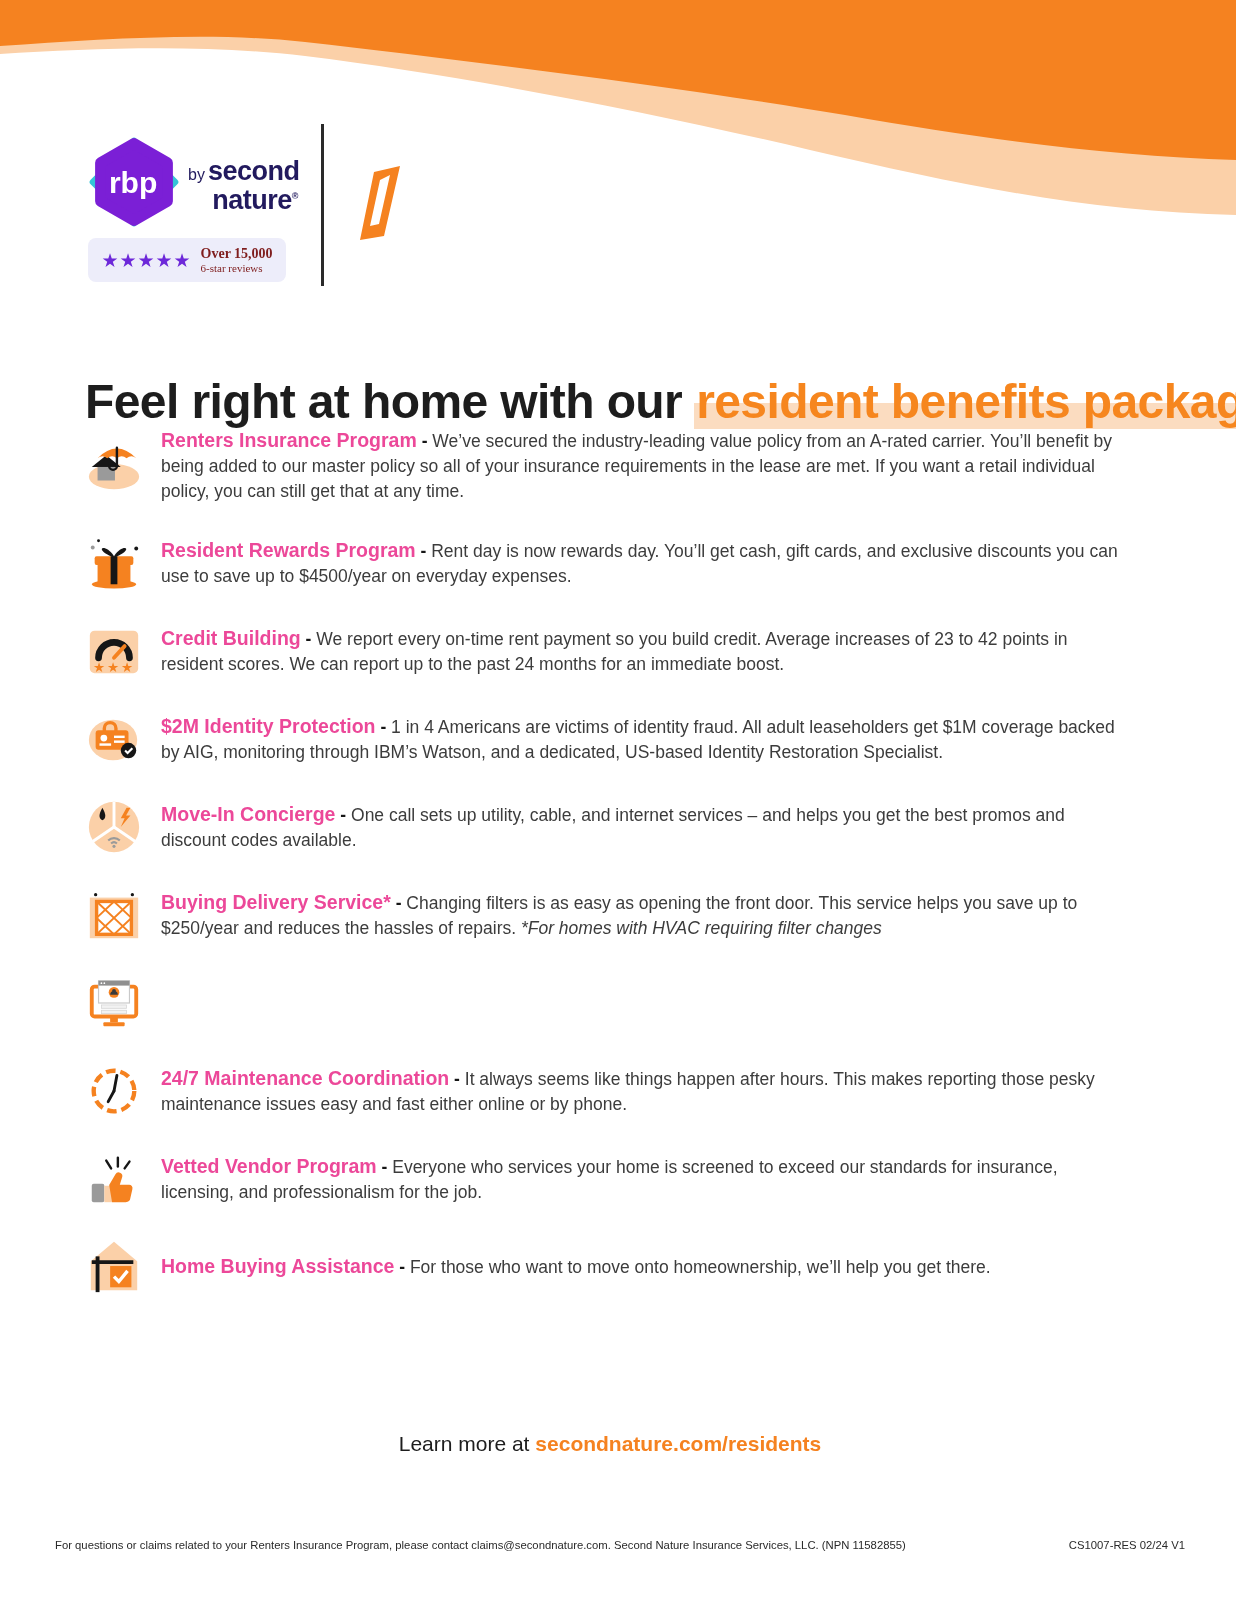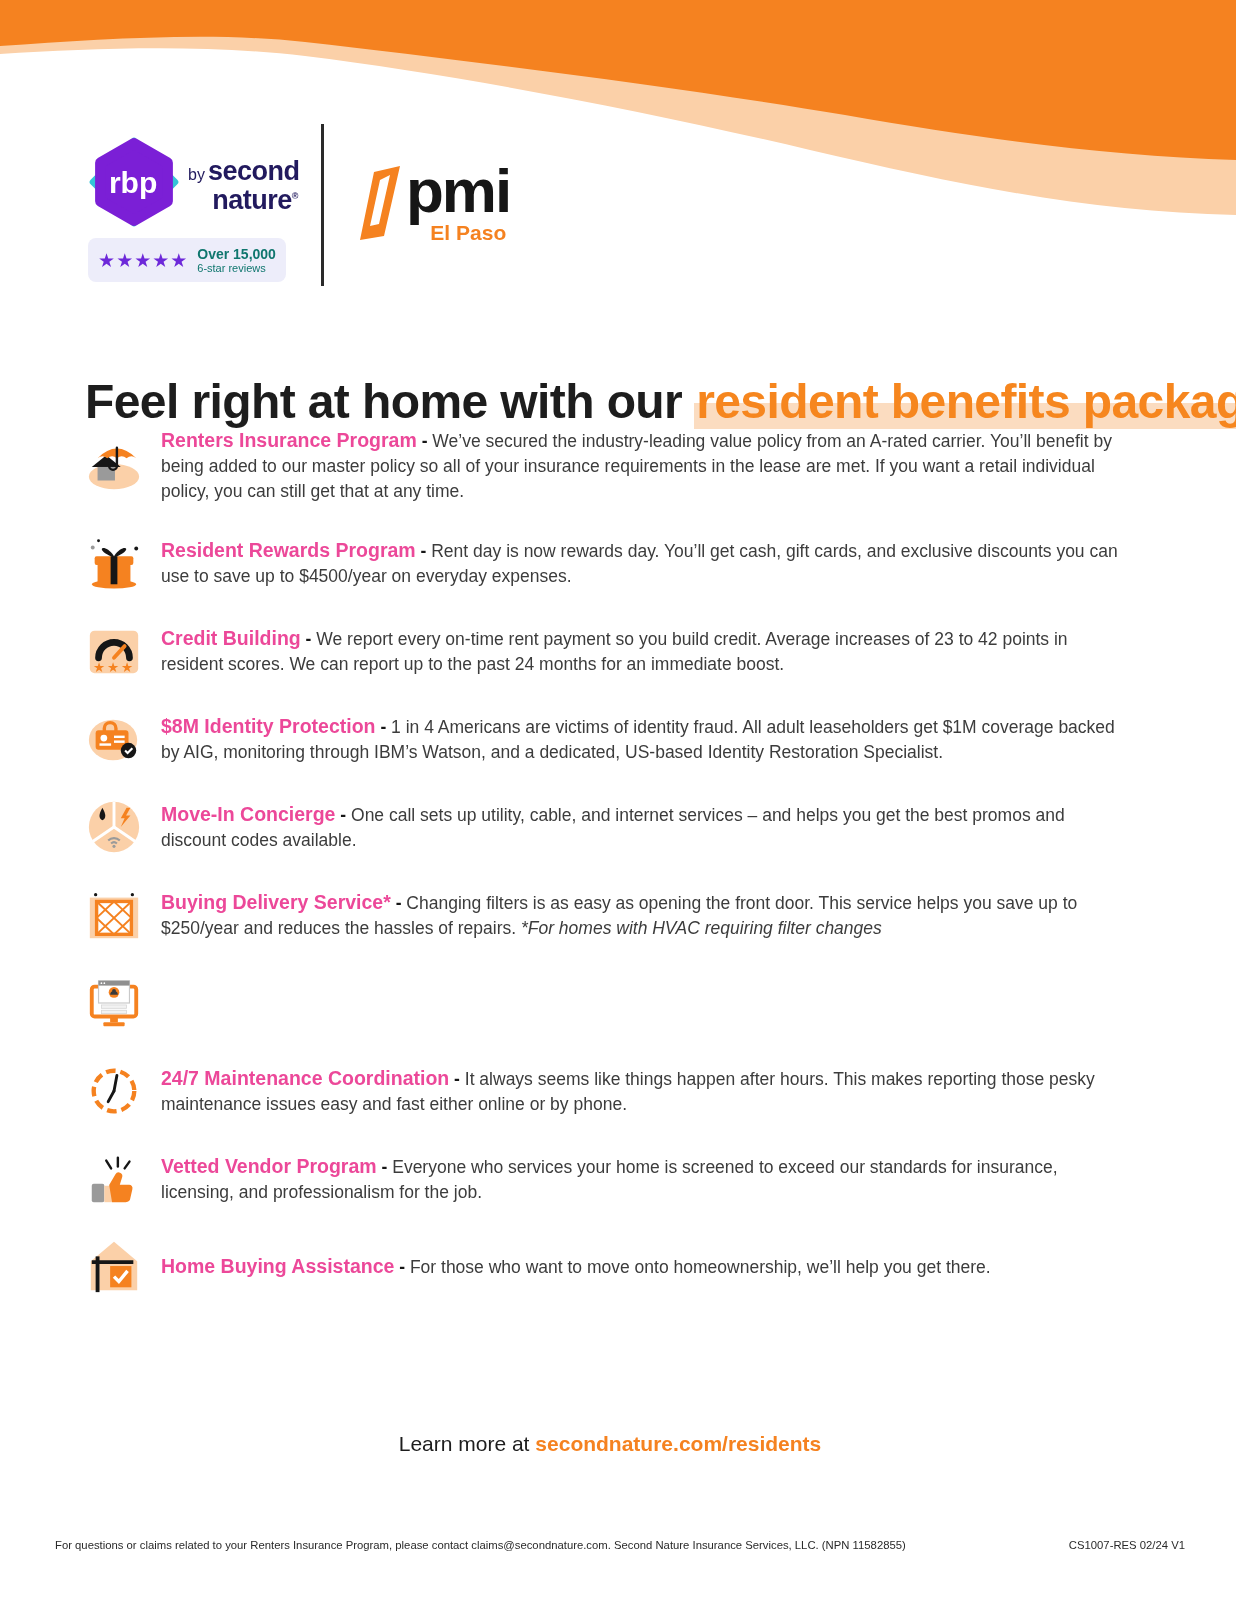--- a/index.html
+++ b/index.html
@@ -20,21 +20,21 @@
   .sn-line1 .by{font-size:16px;font-weight:400;margin-right:3px;}
   .sn-word{font-size:27px;font-weight:800;letter-spacing:-0.5px;}
   .sn-line2{text-align:right;font-size:27px;font-weight:800;letter-spacing:-0.5px;margin-top:2px;}
   .reg{font-size:9px;vertical-align:super;}
   .reviews-badge{
     position:absolute;left:88px;top:238px;width:198px;height:44px;
     background:#EDEDFA;border-radius:8px;
     display:flex;align-items:center;justify-content:center;gap:9px;
   }
   .stars{color:#6D28D9;font-size:19px;letter-spacing:1px;line-height:1;}
-  .reviews-text{color:#0f766e;line-height:1.15;}
+  .reviews-text{color:#7f1d1d;line-height:1.15;font-family:Liberation Serif, serif;}
   .reviews-count{font-size:14px;font-weight:700;}
   .reviews-label{font-size:11px;}
   .logo-divider{position:absolute;left:321px;top:124px;width:2.5px;height:162px;background:#2a2a2a;}
   .pmi-logo{position:absolute;left:356px;top:162px;display:flex;align-items:flex-start;}
   .pmi-mark{width:46px;height:76px;margin-top:4px;}
   .pmi-text{margin-left:4px;}
   .pmi-word{font-size:62px;font-weight:800;letter-spacing:-2px;color:#161616;line-height:0.95;}
   .pmi-loc{font-size:21px;font-weight:700;color:#F58220;text-align:right;margin-top:0px;padding-right:4px;}
   
   .headline{
@@ -99,24 +99,20 @@
       <div class="reviews-label">6-star reviews</div>
     </span>
   </div>
 
   <div class="logo-divider"></div>
 
   <div class="pmi-logo">
     <svg class="pmi-mark" viewBox="0 0 46 76">
       <path fill-rule="evenodd" fill="#F58220" d="M4,74 L18,6 L44,0 L28,70 Z  M14,60 L24,14 L34,9 L23,58 Z"></path>
     </svg>
-    <div class="pmi-text">
-      <div class="pmi-word">pmi</div>
-      <div class="pmi-loc">El Paso</div>
-    </div>
   </div>
 
   <h1 class="headline">
     <span class="prefix">Feel right at home with our</span><span class="hl">resident benefits package.</span>
   </h1>
 
   <div class="benefits">
 
     <div class="row">
       <div class="icon-wrap">
@@ -167,21 +163,21 @@
           <path d="M20,22 v-3 a6,6 0 0 1 12,0 v3" stroke="#F58220" stroke-width="3.5" fill="none"></path>
           <rect x="11" y="21" width="34" height="20" rx="3" fill="#F58220"></rect>
           <circle cx="19.5" cy="29" r="3.5" fill="#ffffff"></circle>
           <rect x="15" y="34.5" width="12" height="2.5" fill="#ffffff"></rect>
           <rect x="30" y="26.5" width="11" height="2.5" fill="#ffffff"></rect>
           <rect x="30" y="31.5" width="11" height="2.5" fill="#ffffff"></rect>
           <circle cx="45" cy="42" r="8" fill="#161616"></circle>
           <path d="M41.5,42 l2.5,2.5 l5,-5" stroke="#ffffff" stroke-width="2.2" fill="none"></path>
         </svg>
       </div>
-      <p class="btext"><strong>$8M Identity Protection</strong><span class="sep"> - </span><span>1 in 4 Americans are victims of identity fraud. All adult leaseholders get $1M coverage backed by AIG, monitoring through IBM’s Watson, and a dedicated, US-based Identity Restoration Specialist.</span></p>
+      <p class="btext"><strong>$2M Identity Protection</strong><span class="sep"> - </span><span>1 in 4 Americans are victims of identity fraud. All adult leaseholders get $1M coverage backed by AIG, monitoring through IBM’s Watson, and a dedicated, US-based Identity Restoration Specialist.</span></p>
     </div>
 
     <div class="row">
       <div class="icon-wrap">
         <svg viewBox="0 0 60 60">
           <circle cx="30" cy="30" r="26" fill="#FBD0A8"></circle>
           <line x1="30" y1="4" x2="30" y2="30" stroke="#ffffff" stroke-width="3"></line>
           <line x1="30" y1="30" x2="8" y2="45" stroke="#ffffff" stroke-width="3"></line>
           <line x1="30" y1="30" x2="52" y2="45" stroke="#ffffff" stroke-width="3"></line>
           <path d="M18,10 C22,17 22,21 18,23 C14,21 14,17 18,10 Z" fill="#161616"></path>

